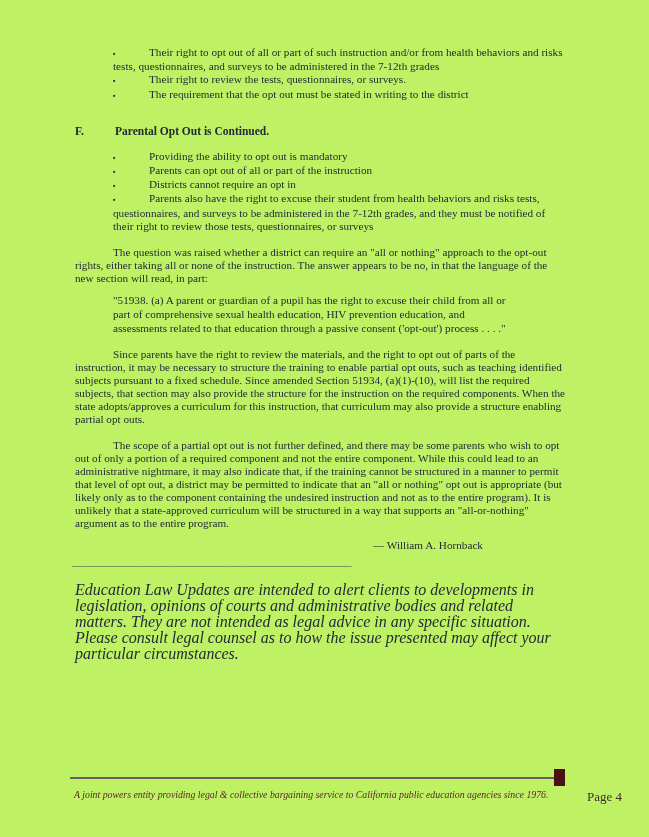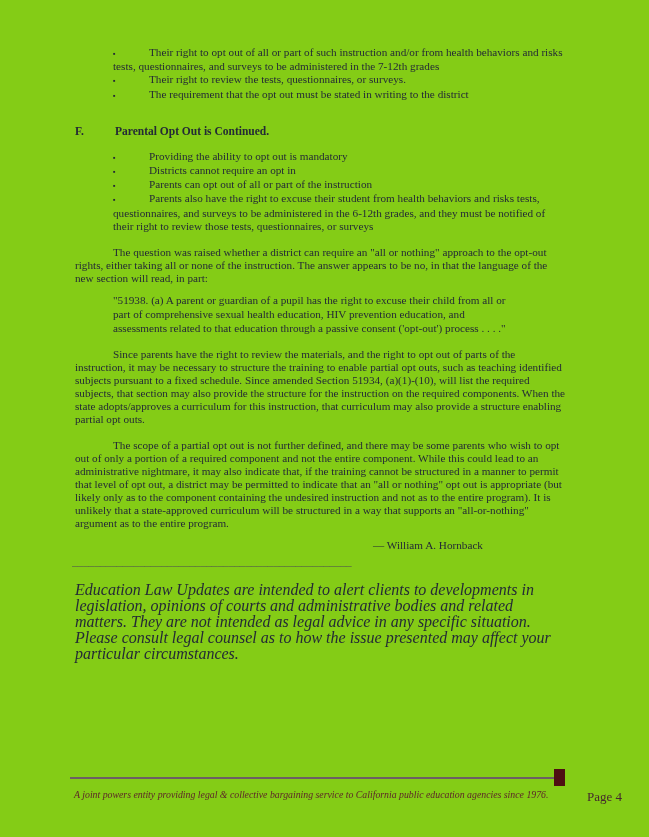--- a/index.html
+++ b/index.html
@@ -1,21 +1,21 @@
 <!DOCTYPE html>
 <html><head>
 <meta charset="utf-8">
 <style>
   * { margin: 0; padding: 0; box-sizing: border-box; }
   html, body { background: #ffffff; }
   .page {
     position: relative;
     width: 649px;
     height: 837px;
-    background: #84cc16;
+    background: #bef264;
     color: #242a36;
     font-family: "Liberation Serif", "DejaVu Serif", serif;
     font-size: 11.2px;
     overflow: hidden;
   }
   .content {
     position: absolute;
     top: 46px;
     left: 75px;
     width: 492px;
@@ -114,23 +114,23 @@
       <div class="li"><span class="bm">▪</span><span>Their right to review the tests, questionnaires, or surveys.</span></div>
       <div class="li"><span class="bm">▪</span><span>The requirement that the opt out must be stated in writing to the district</span></div>
     </div>
 
     <div class="sec">
       <span class="sec-letter">F.</span><span>Parental Opt Out is Continued.</span>
     </div>
 
     <div class="bullet-list f-bullets">
       <div class="li"><span class="bm">▪</span><span>Providing the ability to opt out is mandatory</span></div>
+      <div class="li"><span class="bm">▪</span><span>Parents can opt out of all or part of the instruction</span></div>
       <div class="li"><span class="bm">▪</span><span>Districts cannot require an opt in</span></div>
-      <div class="li"><span class="bm">▪</span><span>Parents can opt out of all or part of the instruction</span></div>
-      <div class="li"><span class="bm">▪</span><span>Parents also have the right to excuse their student from health behaviors and risks tests, questionnaires, and surveys to be administered in the 6-12th grades, and they must be notified of their right to review those tests, questionnaires, or surveys</span></div>
+      <div class="li"><span class="bm">▪</span><span>Parents also have the right to excuse their student from health behaviors and risks tests, questionnaires, and surveys to be administered in the 7-12th grades, and they must be notified of their right to review those tests, questionnaires, or surveys</span></div>
     </div>
 
     <p class="para">The question was raised whether a district can require an "all or nothing" approach to the opt-out rights, either taking all or none of the instruction.  The answer appears to be no, in that the language of the new section will read, in part:</p>
 
     <p class="quote">"51938. (a) A parent or guardian of a pupil has the right to excuse their child from all or part of comprehensive sexual health education, HIV prevention education, and assessments related to that education through a passive consent ('opt-out') process . . . ."</p>
 
     <p class="para">Since parents have the right to review the materials, and the right to opt out of parts of the instruction, it may be necessary to structure the training to enable partial opt outs, such as teaching identified subjects pursuant to a fixed schedule.  Since amended Section 51934, (a)(1)-(10), will list the required subjects, that section may also provide the structure for the instruction on the required components.  When the state adopts/approves a curriculum for this instruction, that curriculum may also provide a structure enabling partial opt outs.</p>
 
     <p class="para">The scope of a partial opt out is not further defined, and there may be some parents who wish to opt out of only a portion of a required component and not the entire component.  While this could lead to an administrative nightmare, it may also indicate that, if the training cannot be structured in a manner to permit that level of opt out, a district may be permitted to indicate that an "all or nothing" opt out is appropriate (but likely only as to the component containing the undesired instruction and not as to the entire program).  It is unlikely that a state-approved curriculum will be structured in a way that supports an "all-or-nothing" argument as to the entire program.</p>
 

